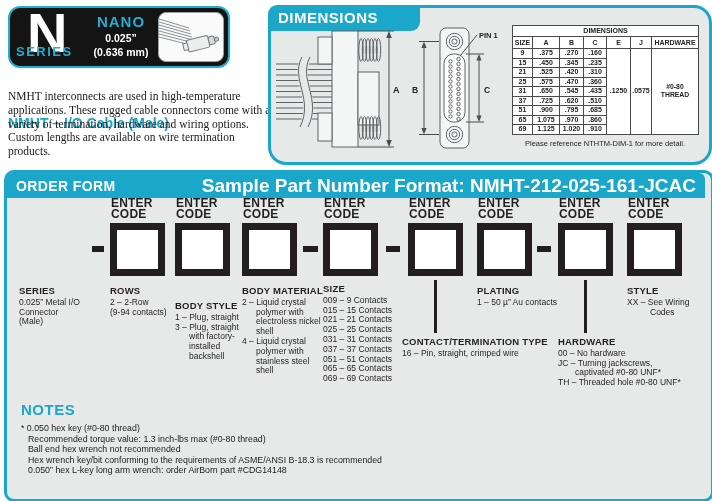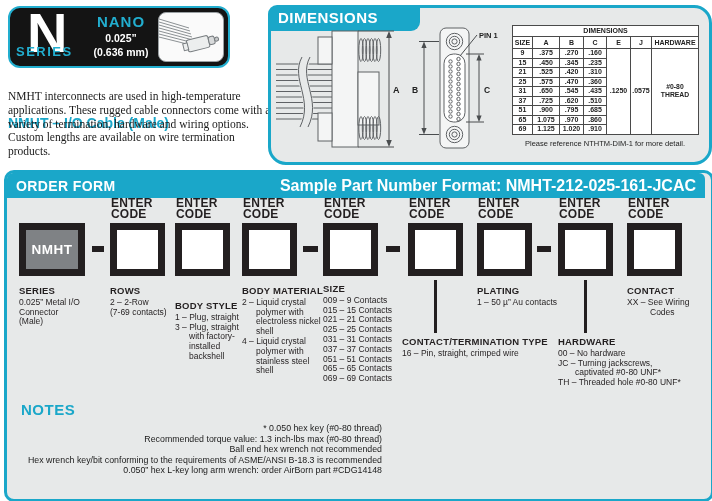--- a/index.html
+++ b/index.html
@@ -37,40 +37,40 @@
   .dim-table td.hw{font-size:6.8px;}
   .dim-foot{position:absolute;left:236px;top:131px;width:196px;font-size:7.5px;color:#222;text-align:center;}
 
   
   .order-panel{position:absolute;left:4px;top:170px;width:704px;height:326px;background:#e7e9e9;
                border:3px solid #1aa7c9;border-radius:10px;}
   .order-header{position:absolute;left:0;top:0;width:698px;height:25px;background:#1aa7c9;
                 display:flex;justify-content:space-between;align-items:center;padding:0 9px;
                 box-sizing:border-box;color:#fff;font-weight:bold;border-radius:6px 6px 0 0;}
   .oh-title{font-size:14px;letter-spacing:0.4px;}
-  .oh-sample{font-size:16px;}
+  .oh-sample{font-size:19px;}
 
   .series-box{position:absolute;left:12px;top:50px;width:66px;height:53px;background:#7f8285;
               border:7px solid #231f20;box-sizing:border-box;color:#fff;font-weight:bold;font-size:13.5px;
               text-align:center;line-height:39px;letter-spacing:0.5px;}
   .code-box{position:absolute;top:50px;width:55px;height:53px;background:#fff;
             border:7px solid #231f20;box-sizing:border-box;}
   .ec{position:absolute;top:25px;font-size:12px;font-weight:bold;line-height:10.5px;letter-spacing:0.2px;}
   .dash{position:absolute;top:73px;height:6px;background:#231f20;}
   .vline{position:absolute;top:107px;height:53px;width:2.5px;background:#231f20;}
 
   .field{position:absolute;font-size:8.5px;line-height:9.8px;color:#231f20;}
   .field .ft{font-size:9.5px;font-weight:bold;margin-bottom:2px;letter-spacing:0.2px;}
   .ind{padding-left:14px;}
   .ind-hw{padding-left:17px;}
   .ind-wr{padding-left:23px;}
 
   .notes-title{position:absolute;left:14px;top:228px;color:#1aa7c9;font-weight:bold;font-size:15px;letter-spacing:0.5px;}
   .notes{position:absolute;left:14px;top:250px;font-size:8.8px;line-height:10.6px;color:#1b1b1b;}
-  .note-line{padding-left:7px;text-align:right;}
+  .note-line{padding-left:7px;}
   .note-line.first{padding-left:0;}
 
   .draw{stroke:#5f6265;stroke-width:1;fill:none;}
   .drawf{stroke:#5f6265;stroke-width:1;fill:#f4f5f5;}
   .dimln{stroke:#4a4d4f;stroke-width:1;fill:none;}
   .arr{fill:#4a4d4f;stroke:none;}
   .svgtxt{font-family:"Liberation Sans",sans-serif;font-weight:bold;fill:#222;}
 </style>
 </head>
 <body>
@@ -273,21 +273,20 @@
       </table>
     <div class="dim-foot">Please reference NTHTM-DIM-1 for more detail.</div>
   </div>
 
   <div class="order-panel">
     <div class="order-header">
       <span class="oh-title">ORDER FORM</span>
       <span class="oh-sample">Sample Part Number Format: NMHT-212-025-161-JCAC</span>
     </div>
 
-    <div class="series-box">NMHT</div>
 
     <div class="ec" style="left:104px">
         <div>ENTER</div>
         <div>CODE</div>
       </div>
     <div class="ec" style="left:169px">
         <div>ENTER</div>
         <div>CODE</div>
       </div>
     <div class="ec" style="left:236px">
@@ -334,21 +333,21 @@
     <div class="field" style="left:12px;top:113px;width:92px">
       <div class="ft">SERIES</div>
       <div>0.025” Metal I/O</div>
       <div>Connector</div>
       <div>(Male)</div>
     </div>
 
     <div class="field" style="left:103px;top:113px;width:90px">
       <div class="ft">ROWS</div>
       <div>2 – 2-Row</div>
-      <div>(7-69 contacts)</div>
+      <div>(9-94 contacts)</div>
     </div>
 
     <div class="field" style="left:168px;top:128px;width:80px">
       <div class="ft">BODY STYLE</div>
       <div>1 – Plug, straight</div>
       <div>3 – Plug, straight</div>
       <div class="ind">with factory-</div>
       <div class="ind">installed</div>
       <div class="ind">backshell</div>
     </div>
@@ -390,21 +389,21 @@
 
     <div class="field" style="left:551px;top:164px;width:160px">
       <div class="ft">HARDWARE</div>
       <div>00 – No hardware</div>
       <div>JC – Turning jackscrews,</div>
       <div class="ind-hw">captivated #0-80 UNF*</div>
       <div>TH – Threaded hole #0-80 UNF*</div>
     </div>
 
     <div class="field" style="left:620px;top:113px;width:78px">
-      <div class="ft">CONTACT</div>
+      <div class="ft">STYLE</div>
       <div>XX – See Wiring</div>
       <div class="ind-wr">Codes</div>
     </div>
 
     <div class="notes-title">NOTES</div>
     <div class="notes">
       <div class="note-line first">* 0.050 hex key (#0-80 thread)</div>
       <div class="note-line">Recommended torque value: 1.3 inch-lbs max (#0-80 thread)</div>
       <div class="note-line">Ball end hex wrench not recommended</div>
       <div class="note-line">Hex wrench key/bit conforming to the requirements of ASME/ANSI B-18.3 is recommended</div>

